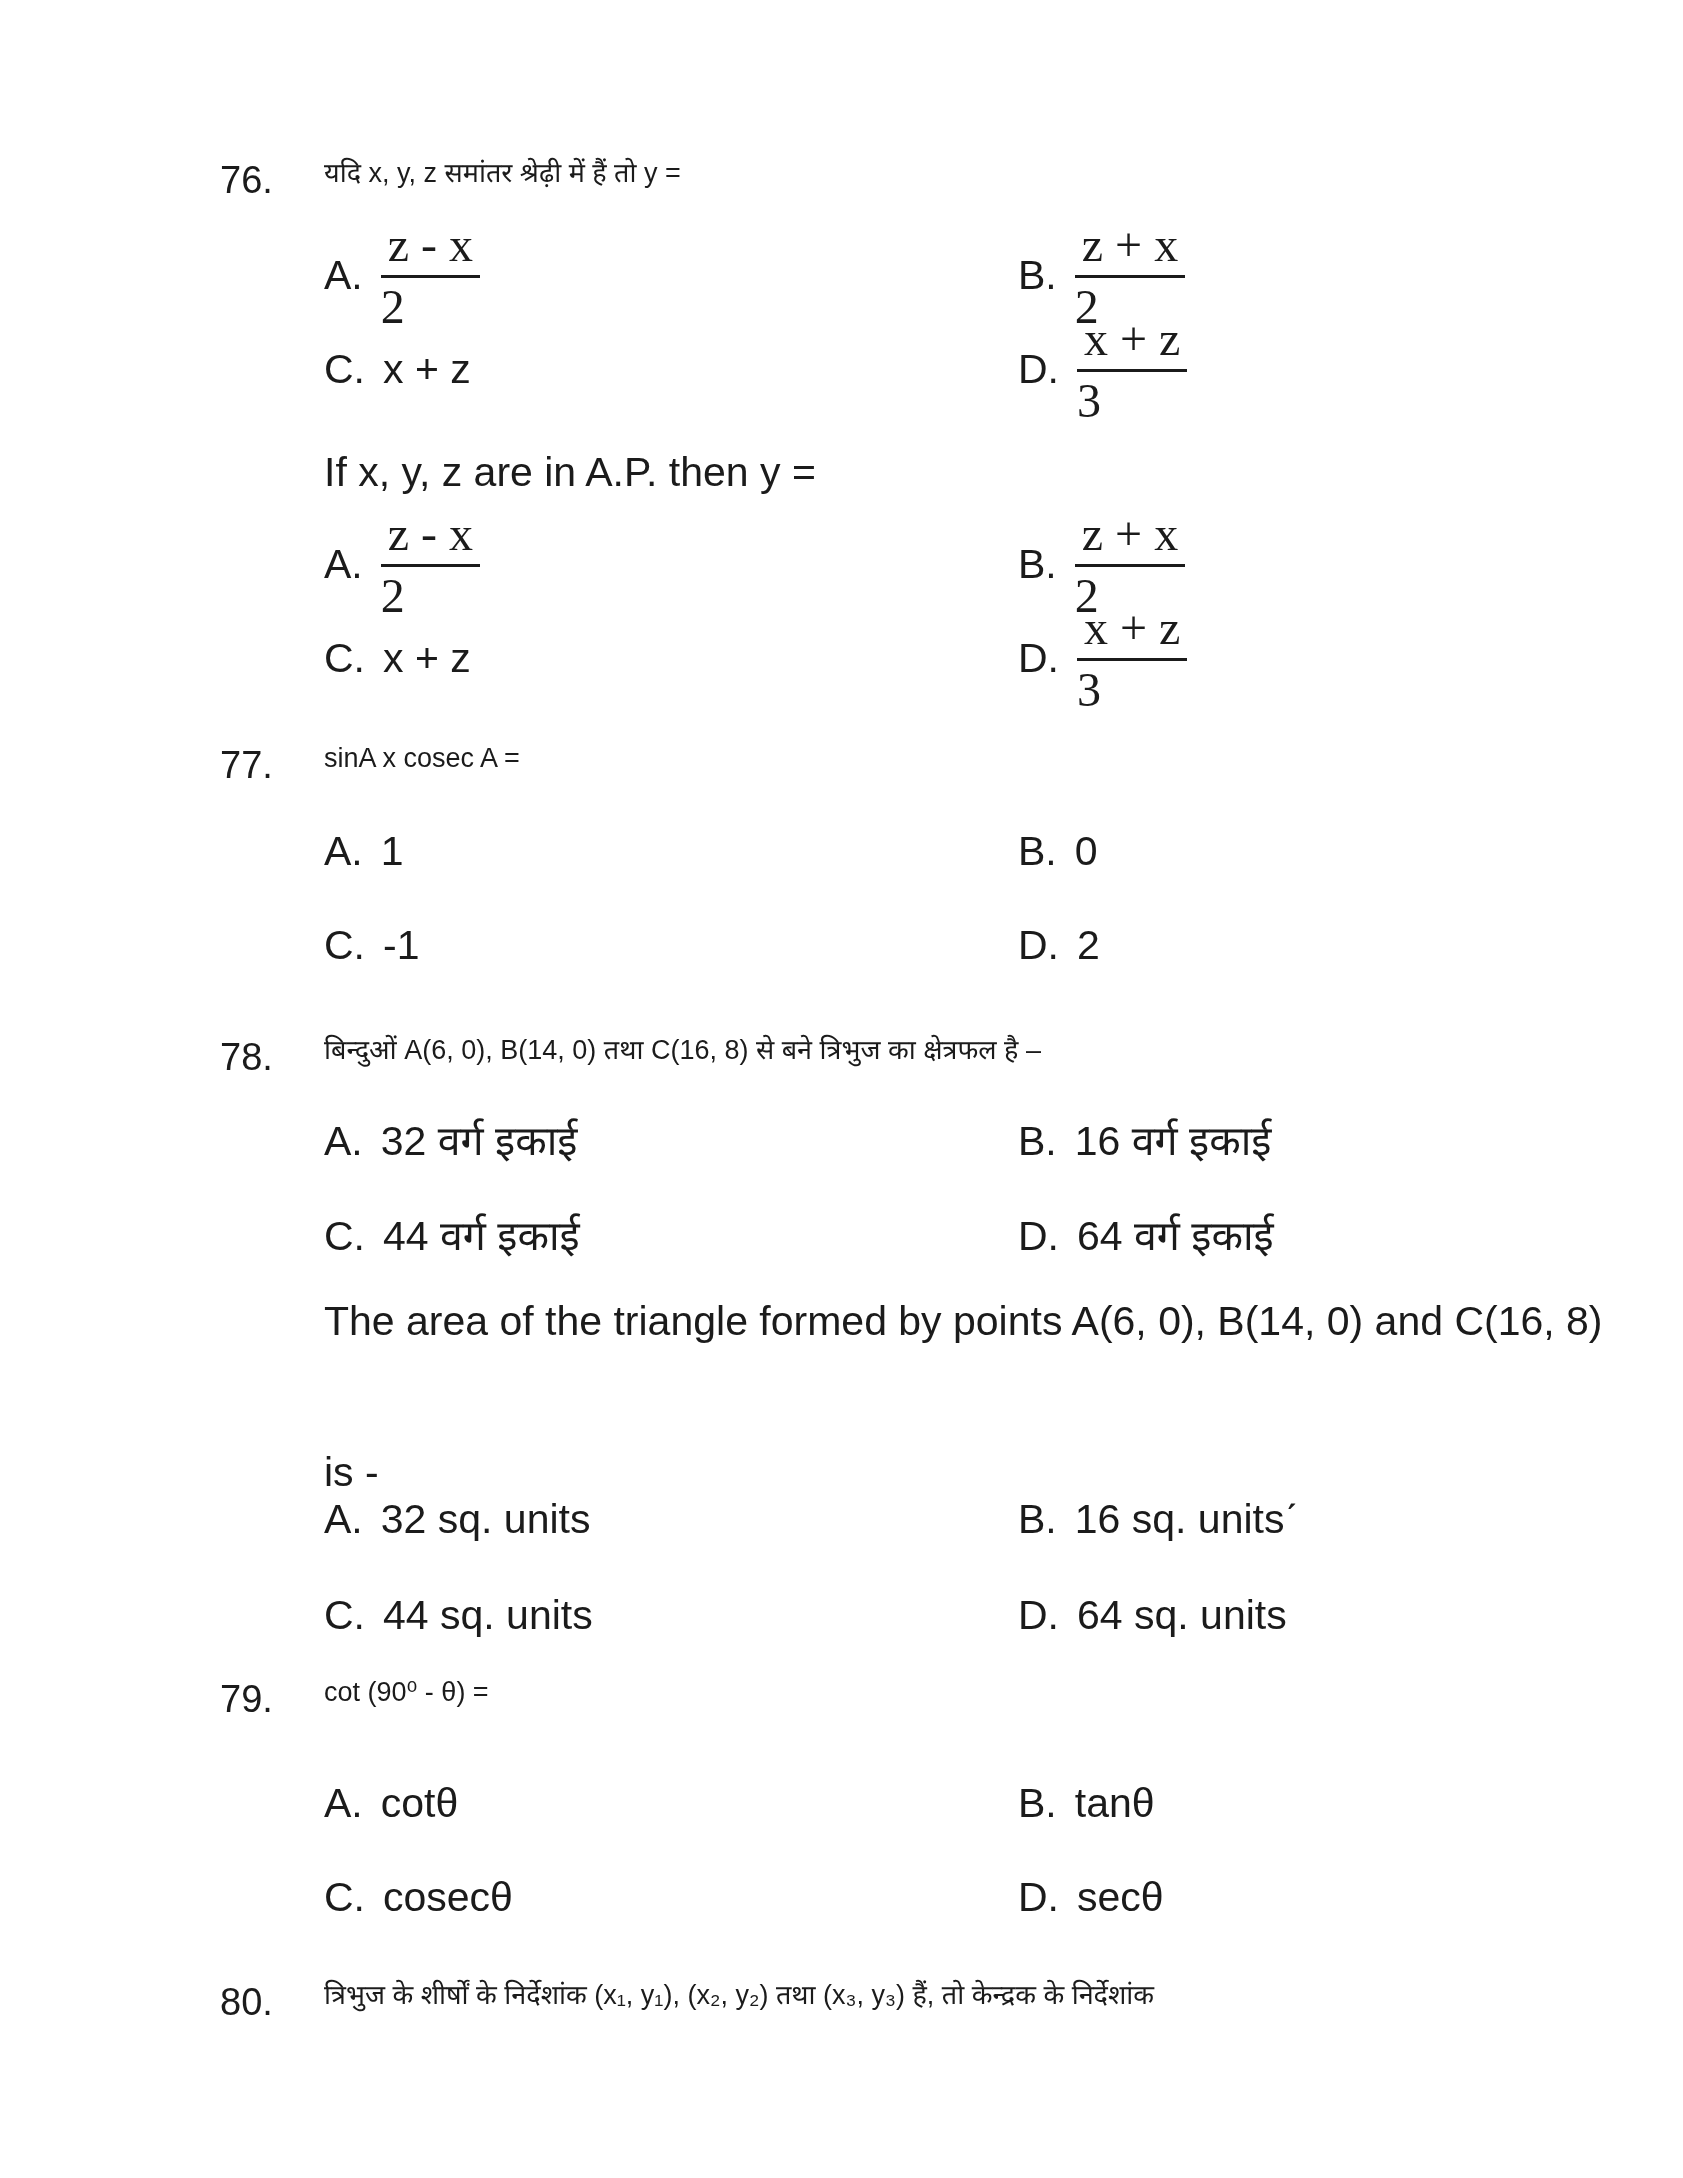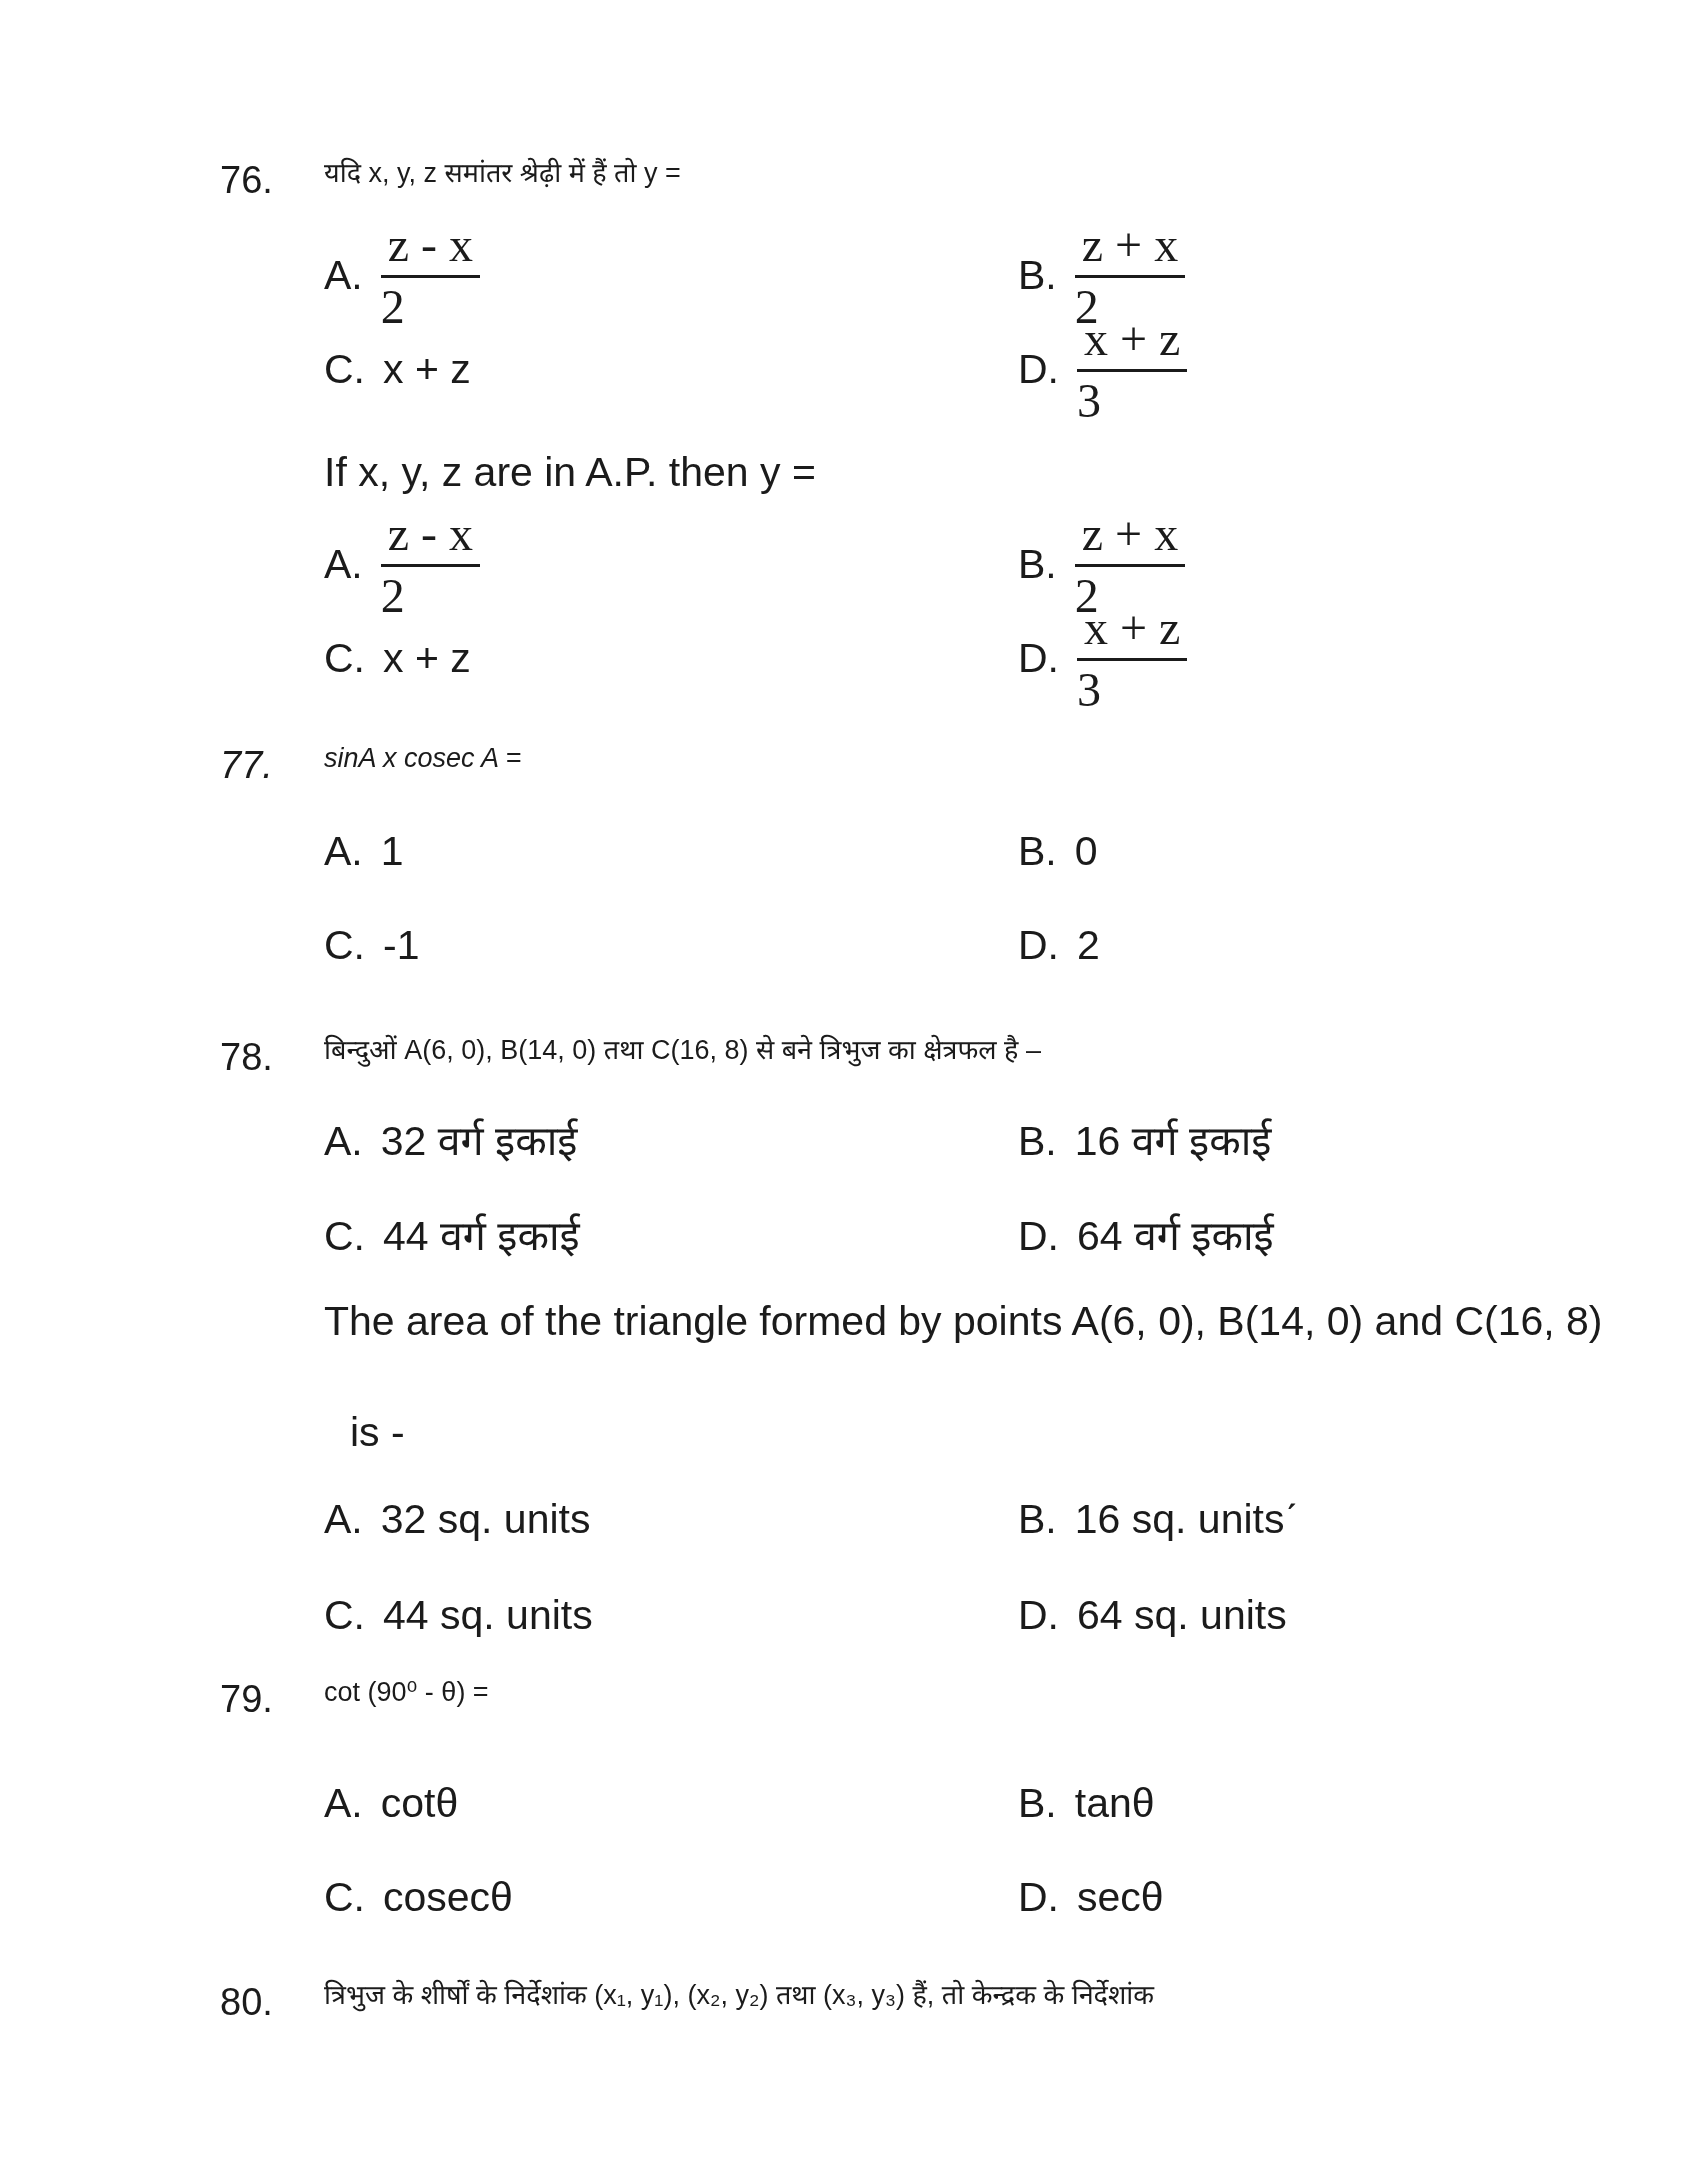--- a/index.html
+++ b/index.html
@@ -97,21 +97,21 @@
     </div>
     <div class="optcell last">
       <span class="opt-label">D.</span>
       <span class="fraction">
         <span class="frac-num">x + z</span>
         <span class="frac-den">3</span>
       </span>
     </div>
   </div>
 
-  <div class="qrow" style="top:741px;font-style:italic;">
+  <div class="qrow" style="top:741px;">
     <span class="qnum">77.</span>
     <span class="qtext">sinA x cosec A =</span>
   </div>
 
   <div class="optrow" style="top:825px;">
     <div class="optcell">
       <span class="opt-label">A.</span>
       <span class="opt-value">1</span>
     </div>
     <div class="optcell last">
@@ -152,21 +152,21 @@
       <span class="opt-label">C.</span>
       <span class="opt-value">44 वर्ग इकाई</span>
     </div>
     <div class="optcell last">
       <span class="opt-label">D.</span>
       <span class="opt-value">64 वर्ग इकाई</span>
     </div>
   </div>
 
   <div class="textline" style="top:1295px;">The area of the triangle formed by points A(6, 0), B(14, 0) and C(16, 8)</div>
-  <div class="textline" style="top:1406px;margin-left:26px;">is -</div>
+  <div class="textline" style="top:1446px;">is -</div>
 
   <div class="optrow" style="top:1493px;">
     <div class="optcell">
       <span class="opt-label">A.</span>
       <span class="opt-value">32 sq. units</span>
     </div>
     <div class="optcell last">
       <span class="opt-label">B.</span>
       <span class="opt-value">16 sq. unitsˊ</span>
     </div>

